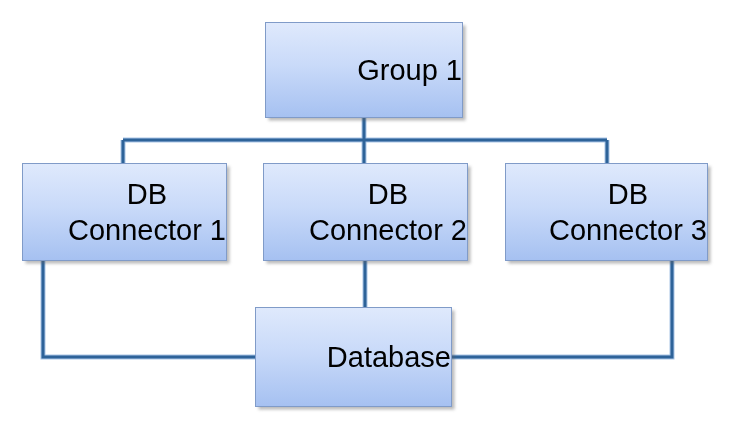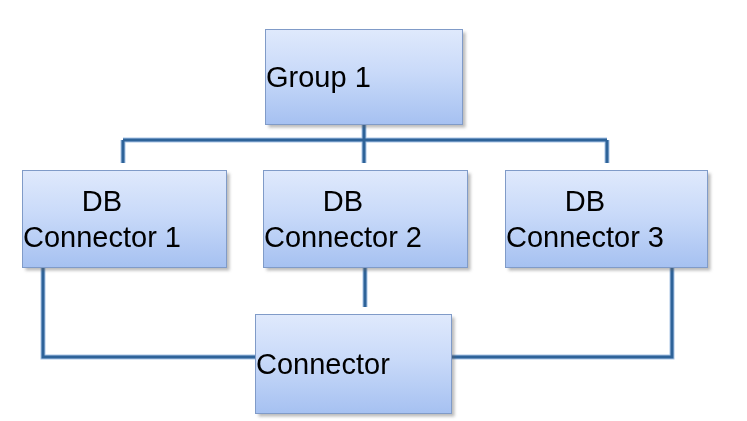--- a/index.html
+++ b/index.html
@@ -19,28 +19,27 @@
     position: absolute;
     left: 0;
     top: 0;
     z-index: 0;
   }
   .node {
     position: absolute;
     z-index: 1;
     display: flex;
     align-items: center;
-    justify-content: flex-start;
+    justify-content: flex-end;
     text-align: center;
     background: linear-gradient(to bottom, #dfe9fc 0%, #c9daf9 45%, #a6c1f1 100%);
     border: 1.5px solid #809bc8;
     box-shadow: 2.5px 2.5px 3px rgba(100,100,100,0.45);
     box-sizing: border-box;
     color: #000000;
-    margin-top: 7px;
   }
   .node .label {
     white-space: pre-line;
     font-size: 29px;
     line-height: 1.25;
     letter-spacing: 0px;
   }
   .node-group1    { left: 265px; top: 22px;  width: 198px; height: 96px; }
   .node-dbc1      { left: 22px;  top: 163px; width: 205px; height: 98px; }
   .node-dbc2      { left: 263px; top: 163px; width: 205px; height: 98px; }
@@ -88,16 +87,16 @@
     <span class="label">DB
 Connector 2</span>
   </div>
 
   <div class="node node-dbc3">
     <span class="label">DB
 Connector 3</span>
   </div>
 
   <div class="node node-database">
-    <span class="label">Connector</span>
+    <span class="label">Database</span>
   </div>
 
 </div>
 
 </body></html>

